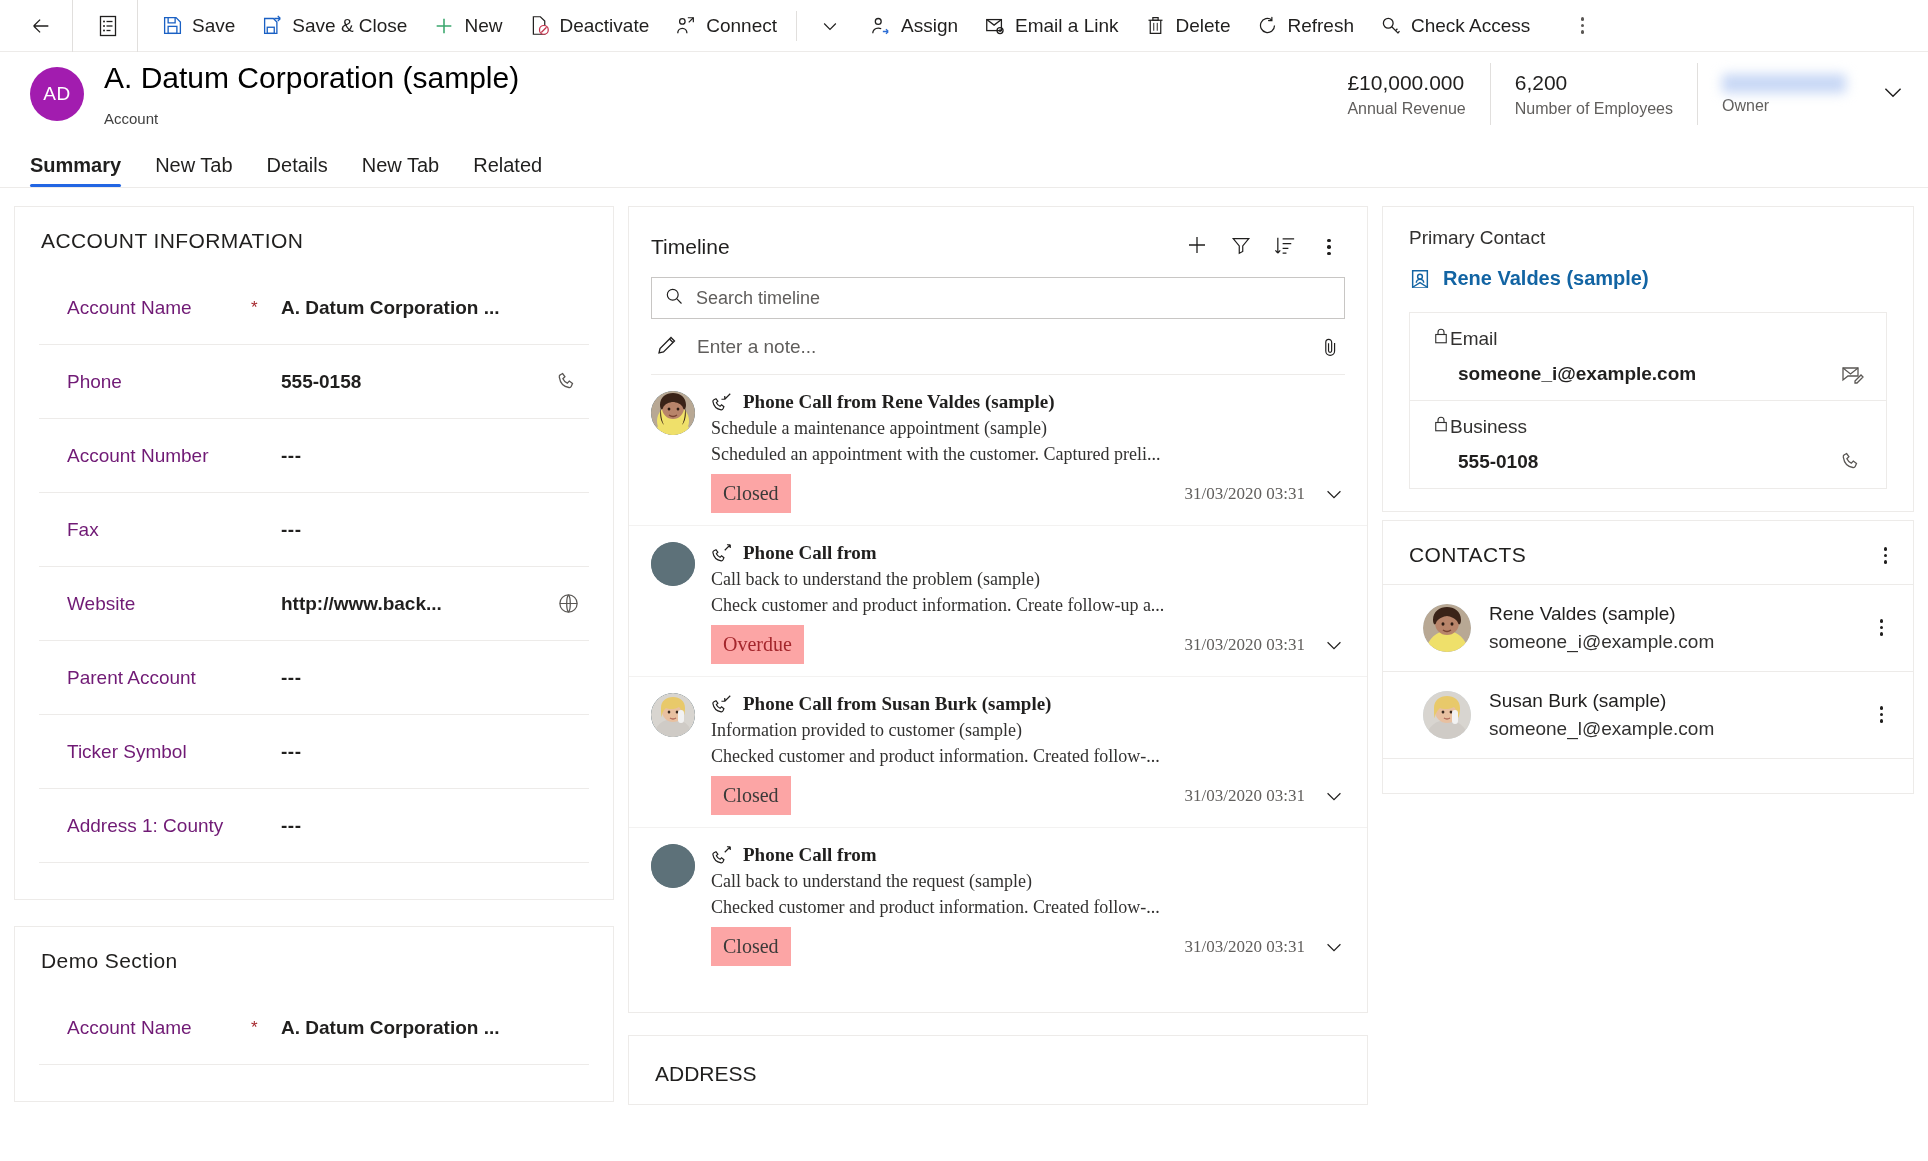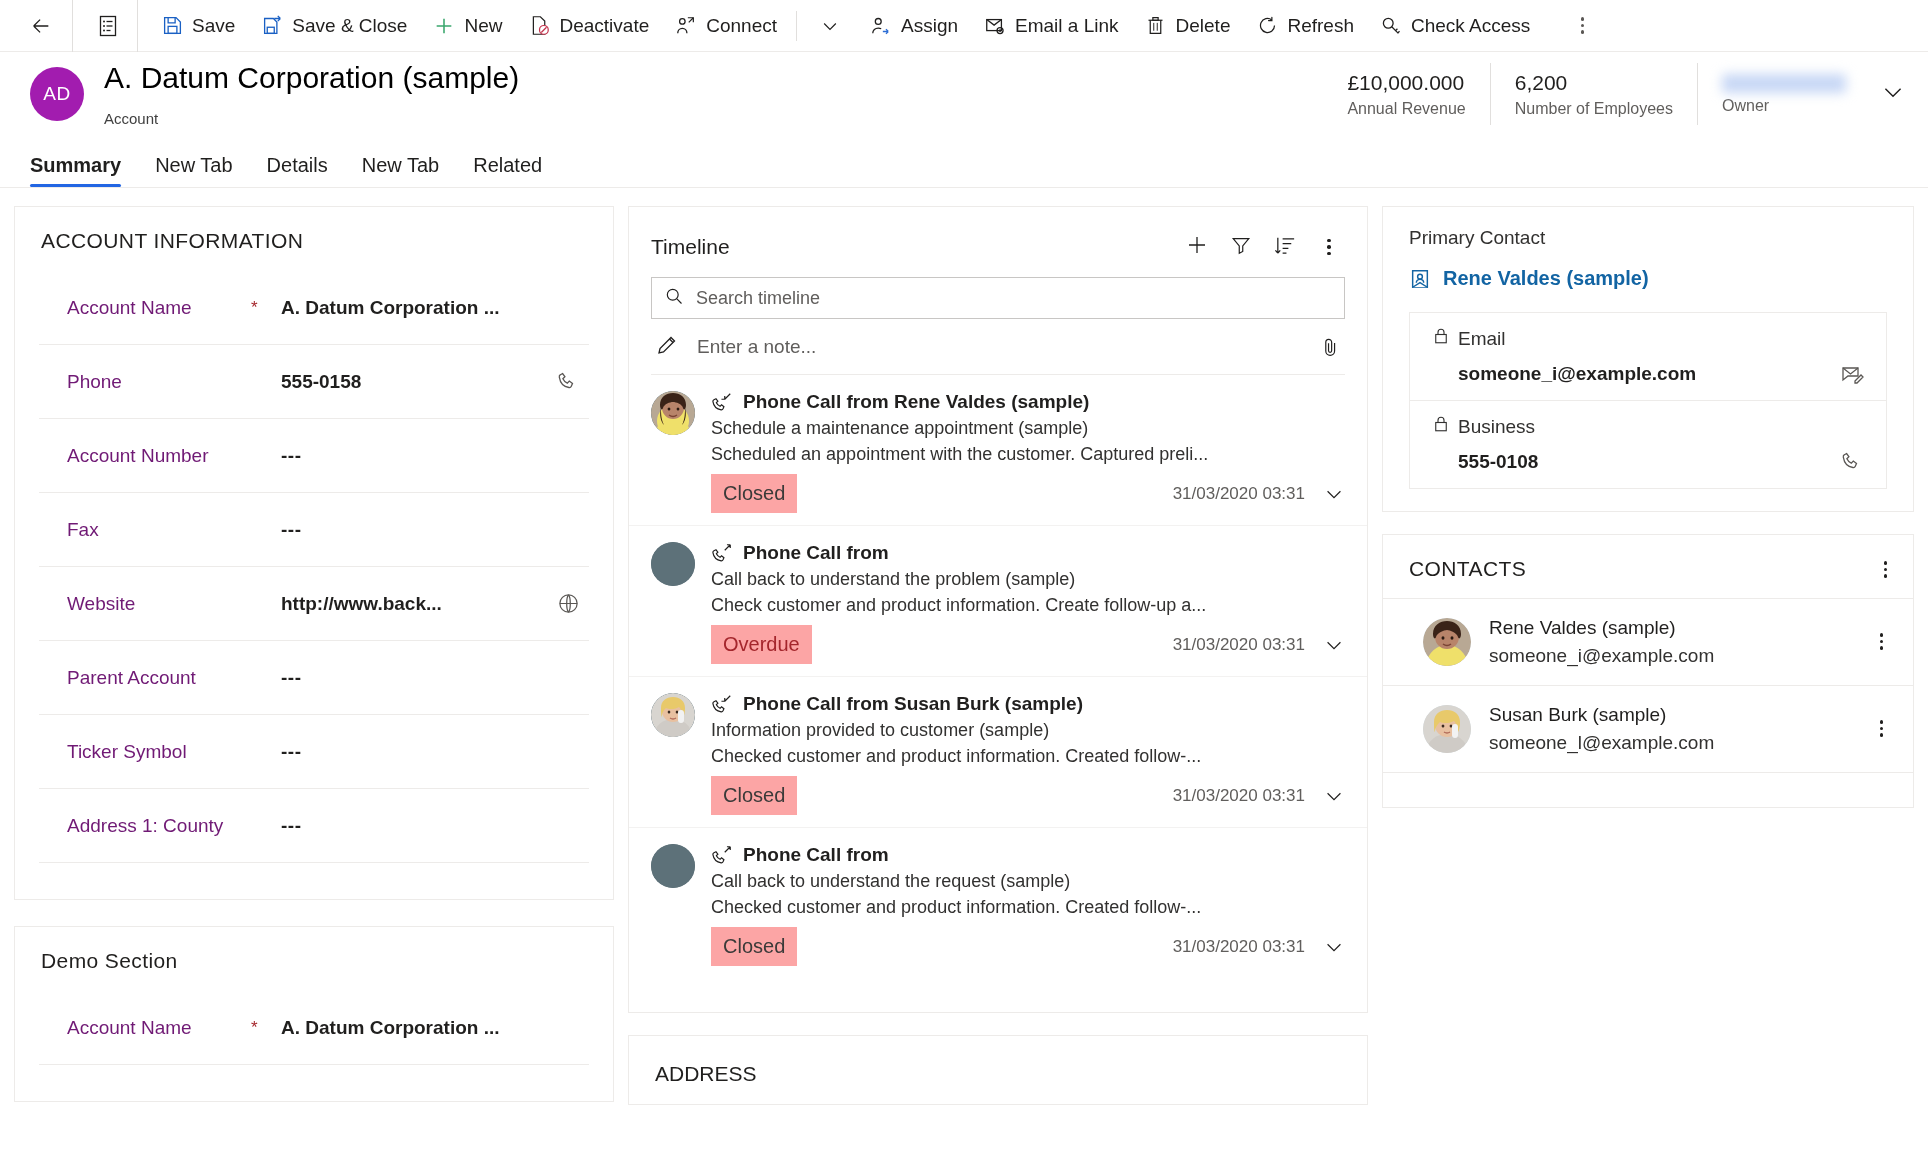--- a/index.html
+++ b/index.html
@@ -189,20 +189,21 @@
     background: transparent;
   }
   .tl-note input::placeholder { color: #605e5c; }
 
   .tl-item {
     display: flex;
     padding: 16px 22px 12px 22px;
     margin: 0 0px;
     border-bottom: 1px solid #f3f2f1;
     gap: 16px;
+    font-family: Liberation Serif, serif;
   }
   .tl-avatar {
     width: 44px; height: 44px; border-radius: 50%;
     flex: 0 0 44px; overflow: hidden;
     background: #5d7179;
   }
   .tl-avatar svg { display: block; width: 44px; height: 44px; }
   .tl-body { flex: 1 1 auto; min-width: 0; }
   .tl-line1 { display: flex; align-items: center; gap: 10px; font-size: 19px; font-weight: 600; color: #201f1e; }
   .tl-line1 .callicon { color: #201f1e; display: inline-flex; }
@@ -229,26 +230,26 @@
     display: flex; align-items: center; gap: 12px;
     margin-top: 18px; font-size: 20px; font-weight: 700; color: #1264a3; cursor: pointer;
   }
   .pc-link .ci { color: #1264a3; display: inline-flex; }
   .pc-inner {
     border: 1px solid #edebe9;
     margin-top: 22px;
   }
   .pc-row { padding: 14px 22px 8px 22px; border-bottom: 1px solid #edebe9; }
   .pc-row:last-child { border-bottom: none; }
-  .pc-row-head { display: flex; align-items: center; gap: 8px; font-size: 19px; color: #323130; }
+  .pc-row-head { display: flex; align-items: center; gap: 0; font-size: 19px; color: #323130; }
   .pc-row-val { display: flex; align-items: center; margin-top: 12px; padding-bottom: 6px; }
   .pc-row-val .v { font-size: 19px; color: #201f1e; font-weight: 600; padding-left: 26px; }
   .pc-row-val .act { margin-left: auto; color: #5a5754; cursor: pointer; display: flex; }
 
-  .contacts-card { margin-top: 22px; }
+  .contacts-card { margin-top: 8px; }
   .contacts-head {
     display: flex; align-items: center;
     padding: 20px 20px 14px 26px;
     border-bottom: 1px solid #edebe9;
   }
   .contacts-title { font-size: 21px; color: #201f1e; letter-spacing: .4px; }
   .contacts-dots { margin-left: auto; display: flex; flex-direction: column; gap: 3px; align-items: center; cursor: pointer; padding: 6px; }
   .contacts-dots i { width: 3.5px; height: 3.5px; border-radius: 50%; background: #201f1e; display: block; }
   .contact-row {
     display: flex; align-items: center; gap: 18px;

